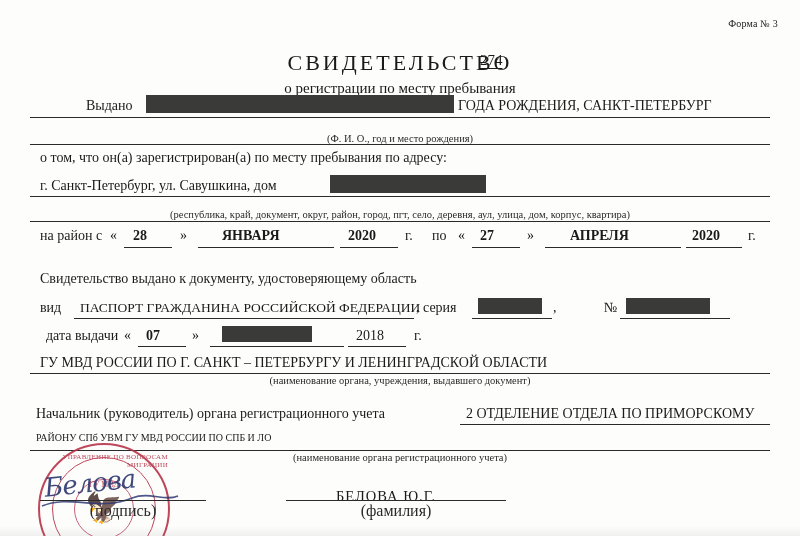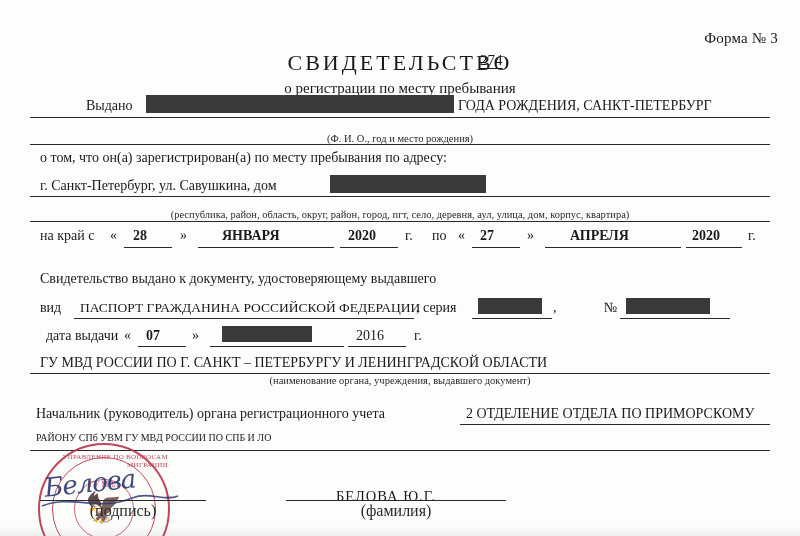--- a/index.html
+++ b/index.html
@@ -15,23 +15,22 @@
     position: relative;
     width: 800px;
     height: 536px;
     background: #fdfdfb;
     overflow: hidden;
   }
   .form-no {
     position: absolute;
     top: 18px;
     right: 22px;
-    font-size: 15px;
+    font-size: 10px;
     letter-spacing: 0.2px;
-    margin-top: 12px;
   }
   .title-block {
     position: absolute;
     top: 50px;
     left: 0;
     width: 100%;
     text-align: center;
   }
   .title-main {
     font-size: 22px;
@@ -185,77 +184,78 @@
 
   <div class="caption" style="top:133px;">(Ф. И. О., год и место рождения)</div>
   <div class="rule" style="left:30px; top:144px; width:740px;"></div>
 
   <div class="row" style="left:40px; top:178px;">г. Санкт-Петербург, ул. Савушкина, дом</div>
 
   <div class="row" style="left:40px; top:150px;">о том, что он(а) зарегистрирован(а) по месту пребывания по адресу:</div>
   <div class="redact-block" style="left:330px; top:175px; width:156px; height:18px;"></div>
   <div class="rule" style="left:30px; top:196px; width:740px;"></div>
 
-  <div class="caption" style="top:209px;">(республика, район, область, округ, район, город, пгт, село, деревня, аул, улица, дом, корпус, квартира)</div>
+  <div class="caption" style="top:209px;">(республика, край, документ, округ, район, город, пгт, село, деревня, аул, улица, дом, корпус, квартира)</div>
   <div class="rule" style="left:30px; top:221px; width:740px;"></div>
 
-  <div class="row" style="left:40px; top:228px;">на край с</div>
+  <div class="row" style="left:40px; top:228px;">на район с</div>
   <div class="row" style="left:110px; top:228px;">«</div>
   <div class="row bold" style="left:133px; top:228px;text-align:right;">28</div>
   <div class="rule" style="left:124px; top:247px; width:48px;"></div>
   <div class="row" style="left:180px; top:228px;">»</div>
   <div class="row bold" style="left:222px; top:228px;">ЯНВАРЯ</div>
   <div class="rule" style="left:198px; top:247px; width:136px;"></div>
   <div class="row bold" style="left:348px; top:228px;">2020</div>
   <div class="rule" style="left:340px; top:247px; width:58px;"></div>
   <div class="row" style="left:405px; top:228px;">г.</div>
   <div class="row" style="left:432px; top:228px;">по</div>
   <div class="row" style="left:458px; top:228px;">«</div>
   <div class="row bold" style="left:480px; top:228px;">27</div>
   <div class="rule" style="left:472px; top:247px; width:48px;"></div>
   <div class="row" style="left:527px; top:228px;">»</div>
   <div class="row bold" style="left:570px; top:228px;">АПРЕЛЯ</div>
   <div class="rule" style="left:545px; top:247px; width:136px;"></div>
   <div class="row bold" style="left:692px; top:228px;">2020</div>
   <div class="rule" style="left:686px; top:247px; width:56px;"></div>
   <div class="row" style="left:748px; top:228px;">г.</div>
 
-  <div class="row" style="left:40px; top:271px;">Свидетельство выдано к документу, удостоверяющему выдавшего</div>
+  <div class="row" style="left:40px; top:271px;">Свидетельство выдано к документу, удостоверяющему область</div>
 
   <div class="row" style="left:40px; top:300px;">вид</div>
   <div class="row" style="left:80px; top:300px; font-size:13.5px;">ПАСПОРТ ГРАЖДАНИНА РОССИЙСКОЙ ФЕДЕРАЦИИ</div>
   <div class="rule" style="left:74px; top:318px; width:340px;"></div>
   <div class="row" style="left:416px; top:300px;">, серия</div>
   <div class="redact-block" style="left:478px; top:298px; width:64px; height:16px;"></div>
   <div class="rule" style="left:472px; top:318px; width:80px;"></div>
   <div class="row" style="left:553px; top:300px;">,</div>
   <div class="row" style="left:604px; top:300px;">№</div>
   <div class="redact-block" style="left:626px; top:298px; width:84px; height:16px;"></div>
   <div class="rule" style="left:620px; top:318px; width:110px;"></div>
 
   <div class="row" style="left:40px; top:328px;margin-left:6px;">дата выдачи</div>
   <div class="row" style="left:124px; top:328px;">«</div>
   <div class="row bold" style="left:146px; top:328px;">07</div>
   <div class="rule" style="left:138px; top:346px; width:48px;"></div>
   <div class="row" style="left:192px; top:328px;">»</div>
   <div class="redact-block" style="left:222px; top:326px; width:90px; height:16px;"></div>
   <div class="rule" style="left:210px; top:346px; width:134px;"></div>
-  <div class="row" style="left:356px; top:328px;">2016</div>
+  <div class="row" style="left:356px; top:328px;">2018</div>
   <div class="rule" style="left:348px; top:346px; width:58px;"></div>
   <div class="row" style="left:414px; top:328px;">г.</div>
 
   <div class="row" style="left:40px; top:355px; font-size:14px;">ГУ  МВД  РОССИИ  ПО  Г. САНКТ – ПЕТЕРБУРГУ  И  ЛЕНИНГРАДСКОЙ ОБЛАСТИ</div>
   <div class="rule" style="left:30px; top:373px; width:740px;"></div>
   <div class="caption" style="top:375px;">(наименование органа, учреждения, выдавшего документ)</div>
 
   <div class="row" style="left:36px; top:406px;">Начальник (руководитель) органа регистрационного учета</div>
   <div class="row" style="left:466px; top:406px; font-size:14px;">2 ОТДЕЛЕНИЕ ОТДЕЛА  ПО ПРИМОРСКОМУ</div>
   <div class="rule" style="left:460px; top:424px; width:310px;"></div>
   <div class="row" style="left:36px; top:432px; font-size:10px;">РАЙОНУ СПб УВМ  ГУ  МВД  РОССИИ  ПО СПБ  И  ЛО</div>
   <div class="rule" style="left:30px; top:450px; width:740px;"></div>
+  <div class="caption" style="top:452px;">(наименование органа регистрационного учета)</div>
 
   <div class="stamp">
     <div class="stamp-inner"></div>
     <div class="stamp-txt-top">УПРАВЛЕНИЕ ПО ВОПРОСАМ МИГРАЦИИ</div>
     <div class="stamp-eagle">🦅</div>
     <div class="stamp-core">ГУ МВД</div>
 
   </div>
 
   <div class="signature">Белова</div>

